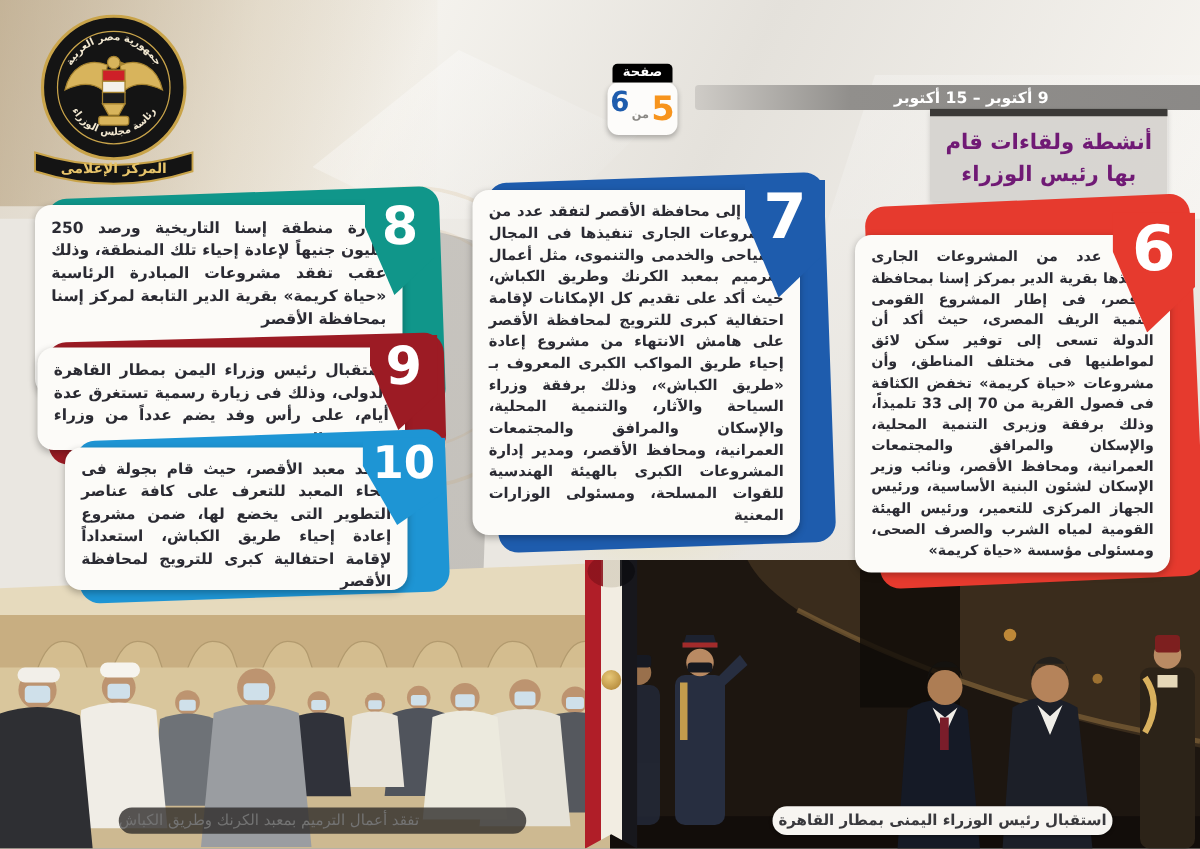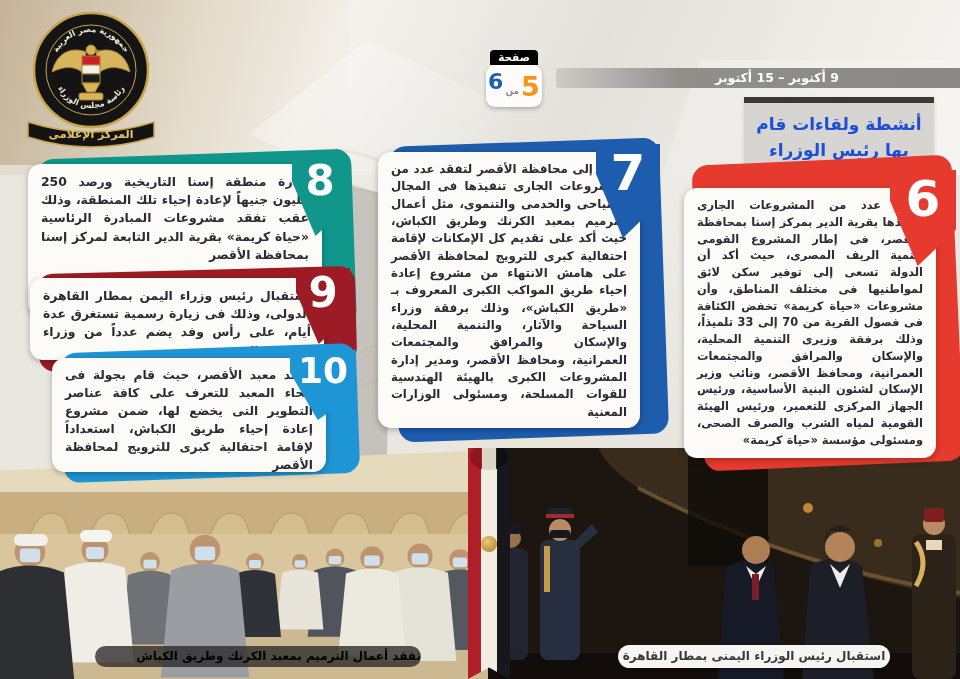--- a/index.html
+++ b/index.html
@@ -35,23 +35,23 @@
   
   .page-badge{position:absolute;left:486px;top:46px;width:56px;z-index:6;text-align:center;}
   .page-badge .tab{display:inline-block;background:#000000;color:#fff;font-size:10.5px;font-weight:bold;
     padding:1px 8px 2px;border-radius:4px 4px 0 0;}
   .page-badge .box{background:#fdfcfa;border-radius:9px;box-shadow:0 2px 4px rgba(0,0,0,.25);
     height:42px;display:flex;align-items:center;justify-content:center;gap:2px;direction:rtl;}
   .page-badge .cur{color:#f7941d;font-weight:bold;font-size:27px;}
   .page-badge .of{color:#8a8884;font-size:9px;font-weight:bold;margin-top:10px;}
   .page-badge .tot{color:#1e5cad;font-weight:bold;font-size:22px;margin-bottom:10px;}
   
-  .banner{position:absolute;left:744px;top:97px;width:190px;height:74px;z-index:5;
+  .banner{position:absolute;left:744px;top:87px;width:190px;height:74px;z-index:5;
     background:rgba(213,211,206,.92);border-top:6px solid #3b3937;box-shadow:0 2px 4px rgba(0,0,0,.15);
-    color:#1d4ed8;font-weight:bold;font-size:17px;line-height:1.55;text-align:center;
+    color:#701a75;font-weight:bold;font-size:17px;line-height:1.55;text-align:center;
     display:flex;align-items:center;justify-content:center;padding:6px 8px;box-sizing:border-box;}
   
   .card{position:absolute;z-index:11;}
   .card .back{position:absolute;background:var(--c);border-radius:16px;}
   .card .white{position:absolute;background:#fcfbf8;border-radius:13px;
     box-shadow:0 2px 6px rgba(0,0,0,.28);box-sizing:border-box;padding:9px 13px;}
   .card .txt{color:#2b2b33;font-weight:bold;text-align:justify;text-align-last:right;
     direction:rtl;line-height:1.47;}
   .card .pennant{position:absolute;background:var(--c);z-index:3;
     clip-path:polygon(0 0,100% 0,100% 62%,42% 100%,0 32%);
@@ -81,22 +81,22 @@
   #card10 .white{left:4px;top:18px;width:274px;height:114px;}
   #card10 .txt{font-size:12.2px;}
   #card10 .pennant{right:2px;top:10px;width:66px;height:70px;font-size:36px;}
   
   .photo{position:absolute;z-index:5;}
   #photo-left{left:0;top:450px;width:490px;height:229px;
     clip-path:polygon(0 9%,100% 0,100% 100%,0 100%);}
   #photo-right{left:488px;top:448px;width:472px;height:231px;}
   .photo svg{display:block;}
   .caption-dark{position:absolute;left:95px;top:196px;width:326px;height:21px;z-index:9;
-    background:rgba(42,40,38,.78);border-radius:11px;color:#000000;font-weight:bold;font-size:12px;
-    text-align:right;line-height:21px;}
+    background:rgba(42,40,38,.78);border-radius:11px;color:#737373;font-weight:normal;font-size:12px;
+    text-align:left;line-height:21px;}
   .caption-light{position:absolute;left:130px;top:197px;width:272px;height:23px;z-index:9;
     background:#f7f5f1;border-radius:12px;box-shadow:0 1px 3px rgba(0,0,0,.4);
     color:#39393d;font-weight:bold;font-size:12px;text-align:center;line-height:23px;}
   
   .flag-ribbon{position:absolute;left:468px;top:448px;width:42px;height:231px;z-index:8;
     background:linear-gradient(90deg,#b01e28 0 30%,#f2ede2 30% 70%,#17171c 70% 100%);
     clip-path:polygon(0 0,100% 0,100% 100%,50% 95%,0 100%);
     box-shadow:0 0 6px rgba(0,0,0,.5);}
   .flag-ribbon .emblem{position:absolute;left:13px;top:88px;width:16px;height:16px;border-radius:50%;
     background:radial-gradient(circle at 40% 35%,#e8c878,#a97c2c);}

